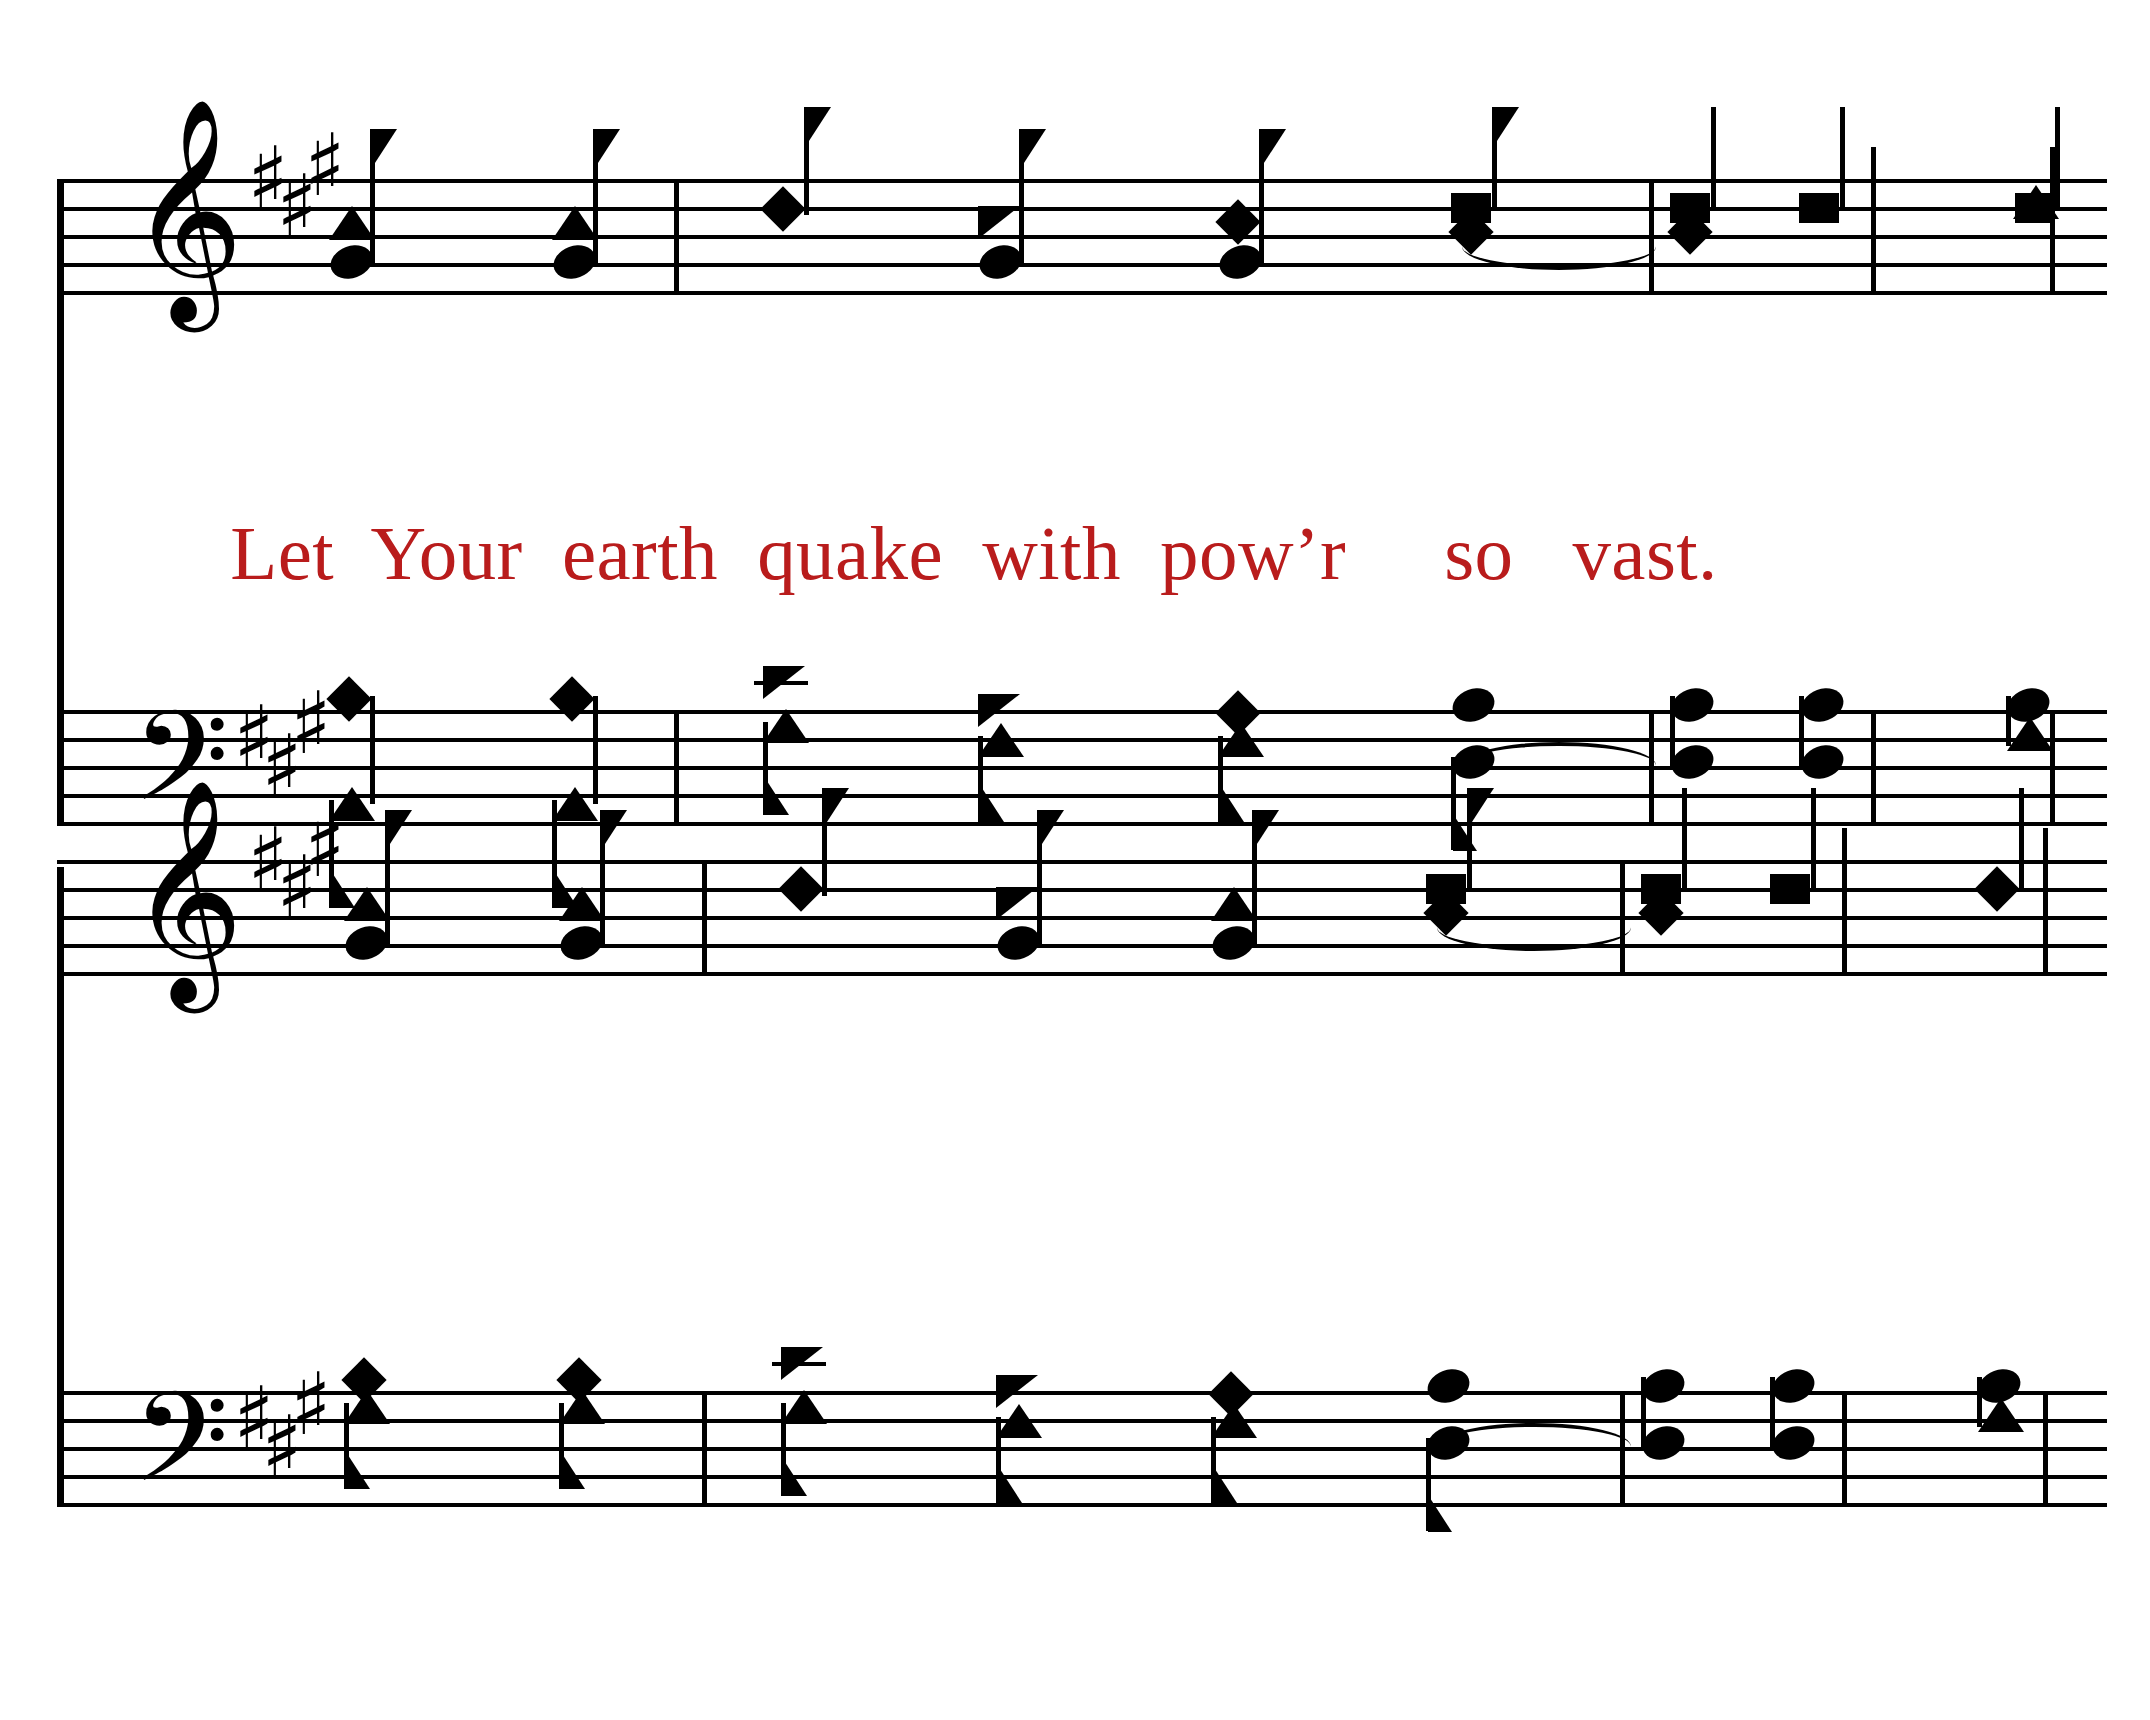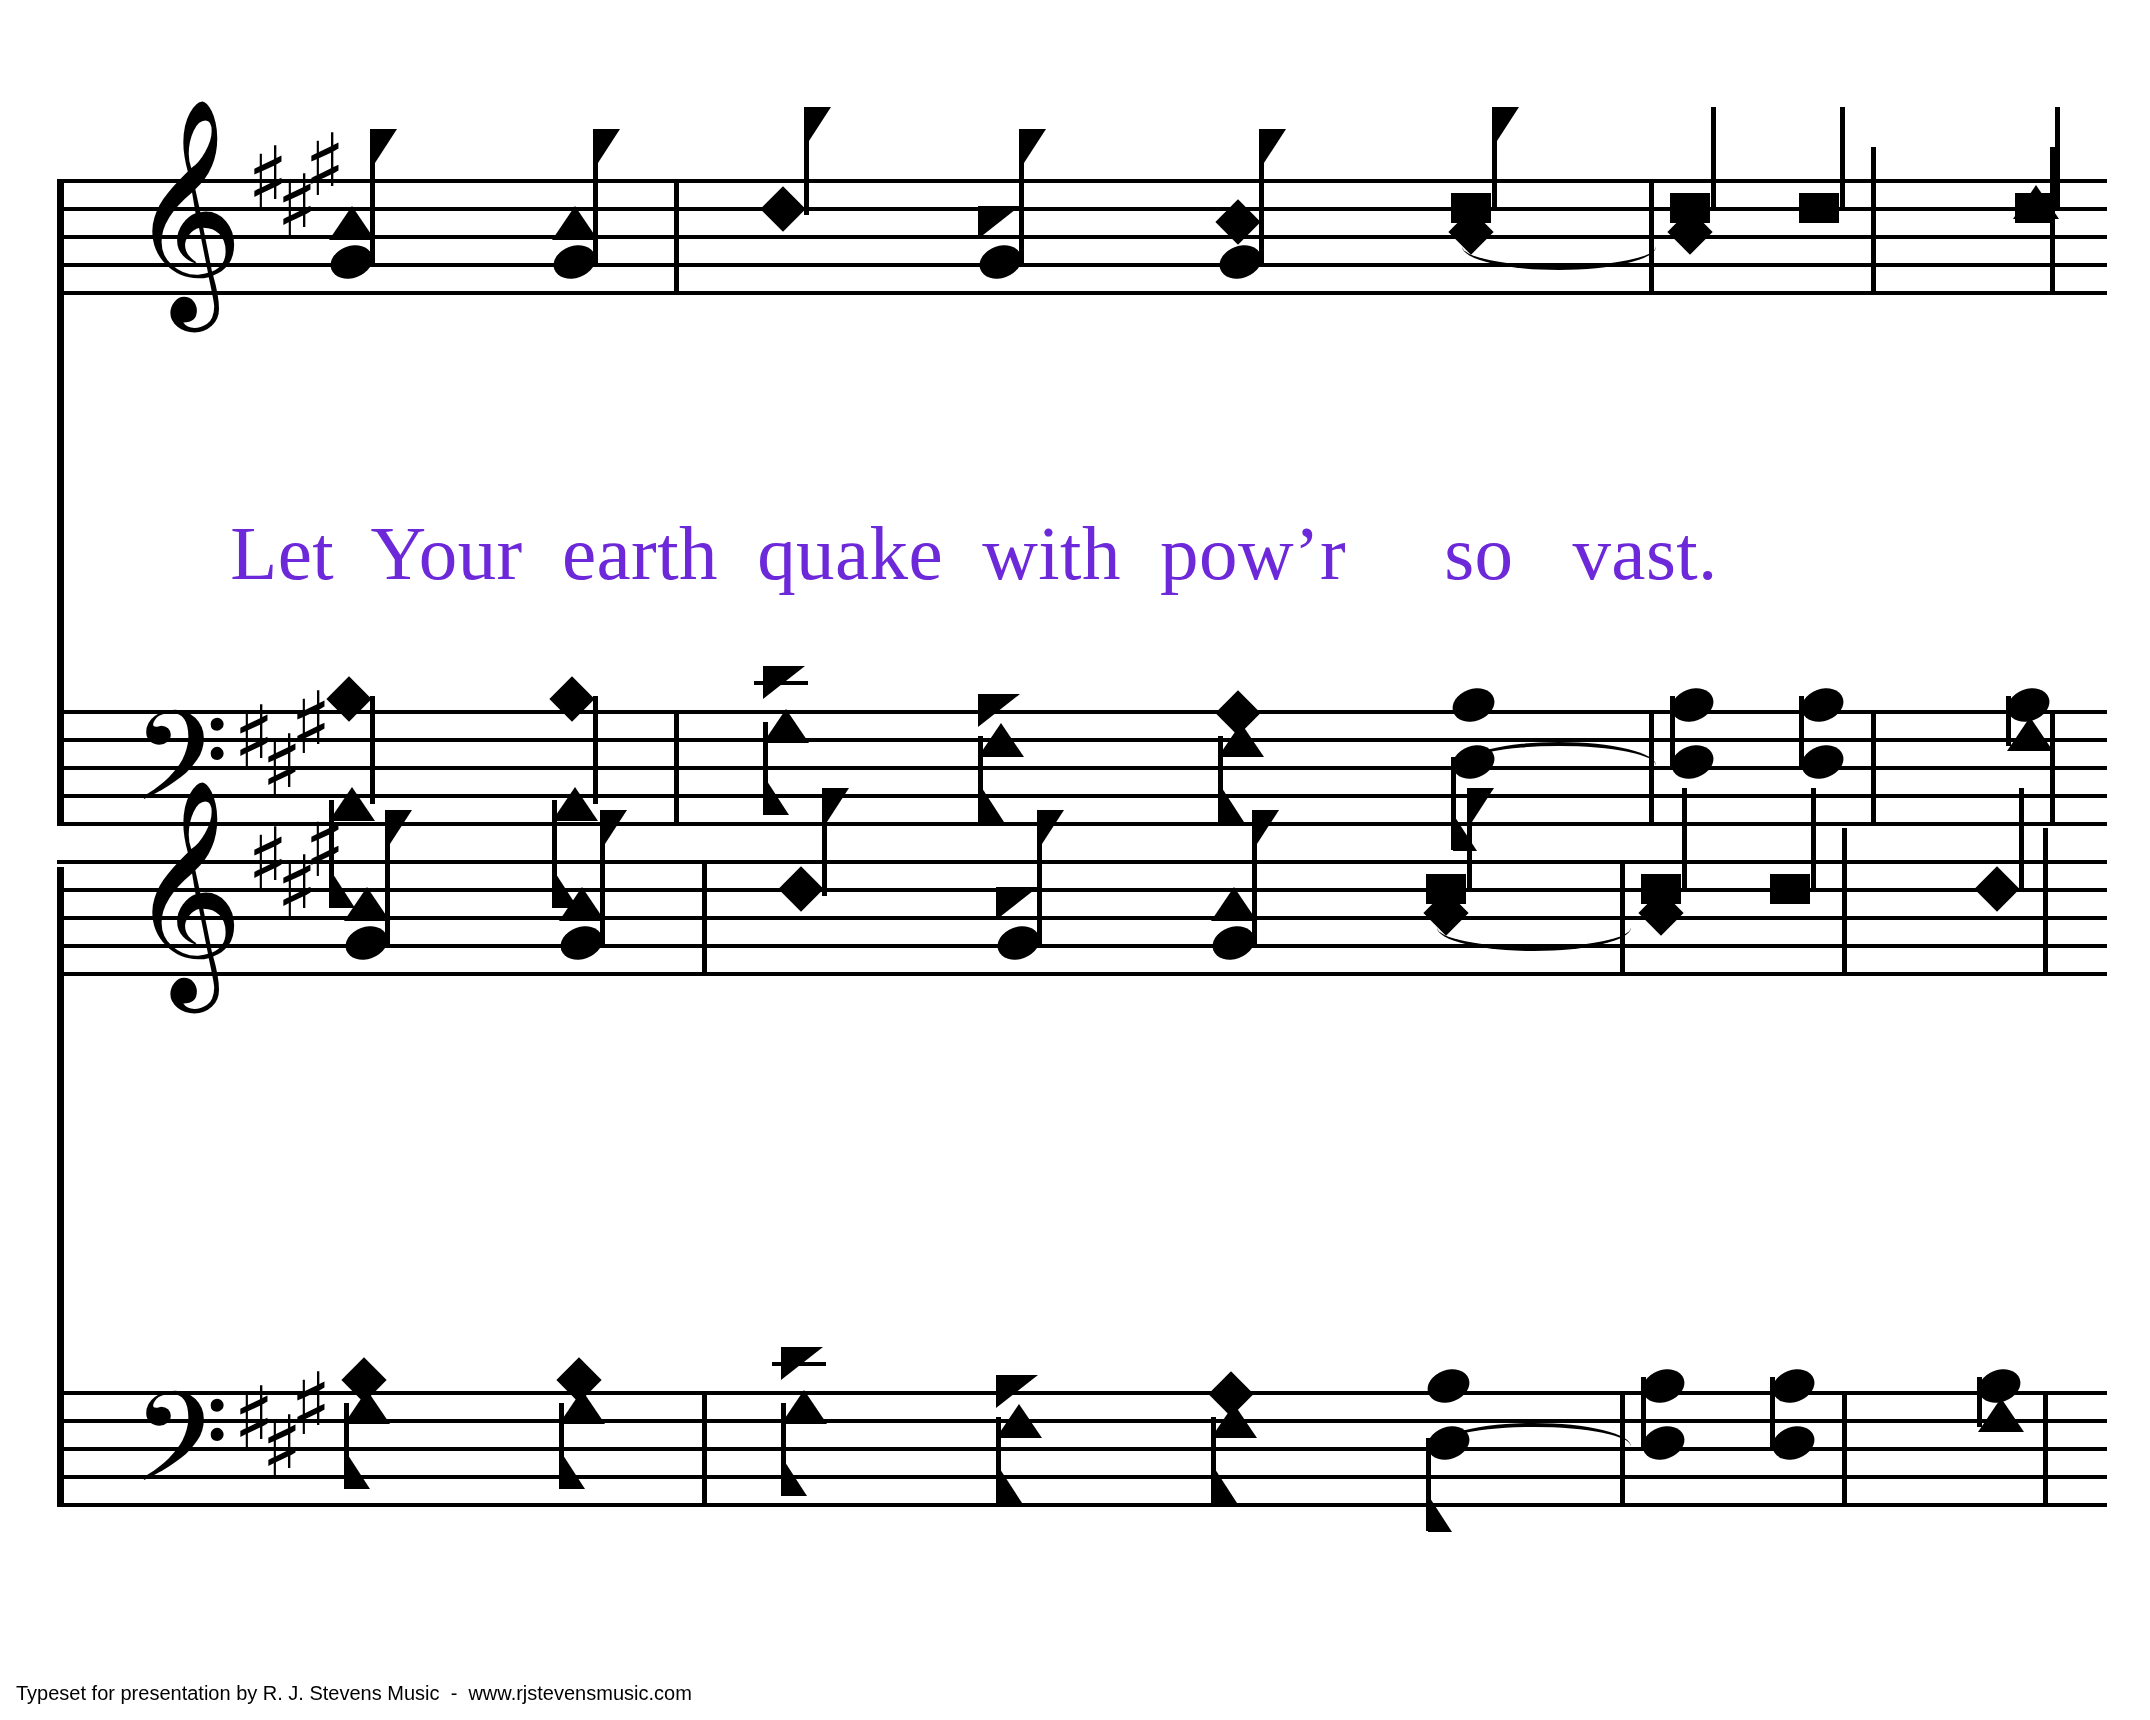--- a/index.html
+++ b/index.html
@@ -171,21 +171,21 @@
   }
 
   
   .lyrics {
     position: absolute;
     left: 0;
     width: 1948px;
     text-align: center;
     font-family: "Liberation Serif", serif;
     font-size: 77px;
-    color: #6d28d9;
+    color: #b91c1c;
     white-space: pre;
     letter-spacing: 0.4px;
   }
   #lyrics-1 { top: 380px; }
 
   
   .footer {
     position: absolute;
     left: 16px;
     bottom: 16px;
@@ -540,16 +540,15 @@
       </div>
 
       <div class="note" style="left:1950px; top:0;">
         <div class="head oval" style="left:-29px; top:-21.5px;"></div>
         <div class="head triangle" style="left:-29px; top:7.2px;"></div>
         <div class="stem" style="left:-30px; top:-14.3px; height:50px;"></div>
       </div>
     </div>
   </div>
 
-  <div class="footer">Typeset for presentation by R. J. Stevens Music  -  www.rjstevensmusic.com</div>
 
 </div>
 
 
 </body></html>

